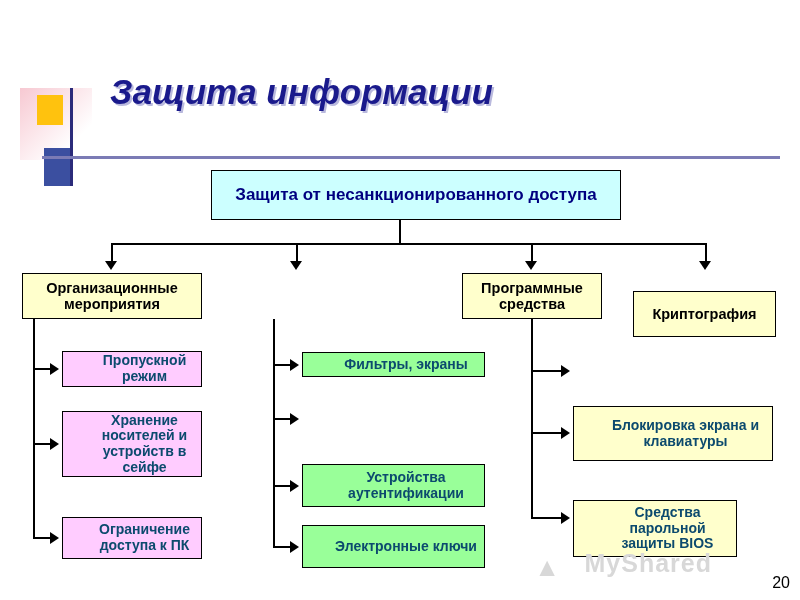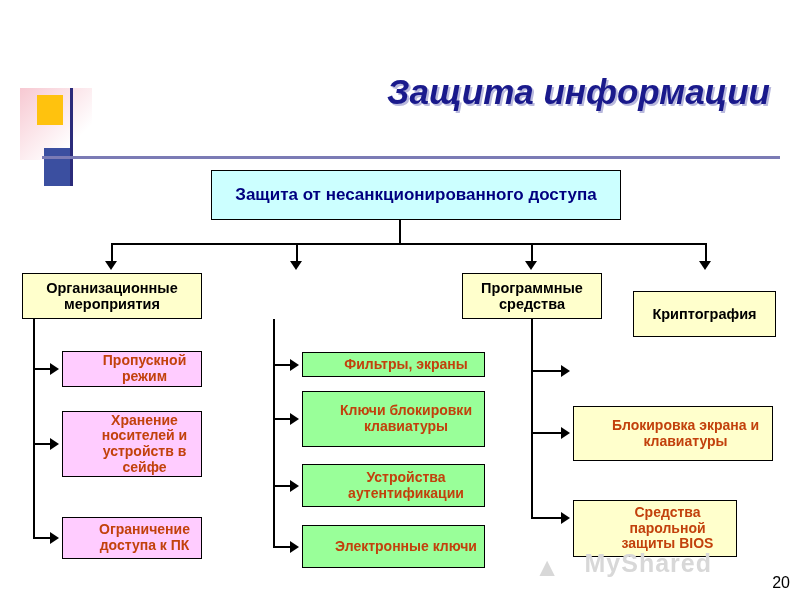--- a/index.html
+++ b/index.html
@@ -51,21 +51,21 @@
     left: 42px; top: 156px;
     width: 738px; height: 3px;
     background: #7b7bb5;
   }
 
   
   .title {
     position: absolute;
     left: 110px; top: 72px;
     width: 660px;
-    text-align: right;
+    text-align: left;
     font-size: 35px;
     font-weight: bold;
     font-style: italic;
     color: #1a1a8c;
     text-shadow: 2px 2px 0 #b9b9dd;
     letter-spacing: 0px;
   }
 
   
   .box {
@@ -92,21 +92,21 @@
     color: #000080;
     margin-left: 16px;
   }
 
   .lvl2 { height: 46px; font-size: 14.5px; color: #000000; }
   .l2a { left: 22px;  top: 273px; width: 180px; }
   .l2b { left: 230px; top: 273px; width: 133px; }
   .l2c { left: 462px; top: 273px; width: 140px; }
   .l2d { left: 633px; top: 273px; width: 143px; margin-top: 18px; }
 
-  .leaf { font-size: 14px; color: #c2410c; padding-left: 28px; }
+  .leaf { font-size: 14px; color: #0c4a6e; padding-left: 28px; }
 
   .p1 { left: 62px; top: 351px; width: 140px; height: 36px; }
   .p2 { left: 62px; top: 411px; width: 140px; height: 66px; }
   .p3 { left: 62px; top: 517px; width: 140px; height: 42px; }
 
   .g1 { left: 302px; top: 352px; width: 183px; height: 25px; }
   .g2 { left: 302px; top: 391px; width: 183px; height: 56px; }
   .g3 { left: 302px; top: 464px; width: 183px; height: 43px; }
   .g4 { left: 302px; top: 525px; width: 183px; height: 43px; }
 
@@ -213,21 +213,20 @@
   <div class="line h" style="left:273px; top:364px; width:18px;"></div>
   <div class="arrow-right" style="left:290px; top:359px;"></div>
   <div class="line h" style="left:273px; top:418px; width:18px;"></div>
   <div class="arrow-right" style="left:290px; top:413px;"></div>
   <div class="line h" style="left:273px; top:485px; width:18px;"></div>
   <div class="arrow-right" style="left:290px; top:480px;"></div>
   <div class="line h" style="left:273px; top:546px; width:18px;"></div>
   <div class="arrow-right" style="left:290px; top:541px;"></div>
 
   <div class="box green leaf g1">Фильтры, экраны</div>
-  <div class="box green leaf g2">Ключи блокировки клавиатуры</div>
   <div class="box green leaf g3">Устройства аутентификации</div>
   <div class="box green leaf g4">Электронные ключи</div>
 
   <div class="line v" style="left:531px; top:319px; height:200px;"></div>
   <div class="line h" style="left:531px; top:370px; width:31px;"></div>
   <div class="arrow-right" style="left:561px; top:365px;"></div>
   <div class="line h" style="left:531px; top:432px; width:31px;"></div>
   <div class="arrow-right" style="left:561px; top:427px;"></div>
   <div class="line h" style="left:531px; top:517px; width:31px;"></div>
   <div class="arrow-right" style="left:561px; top:512px;"></div>

